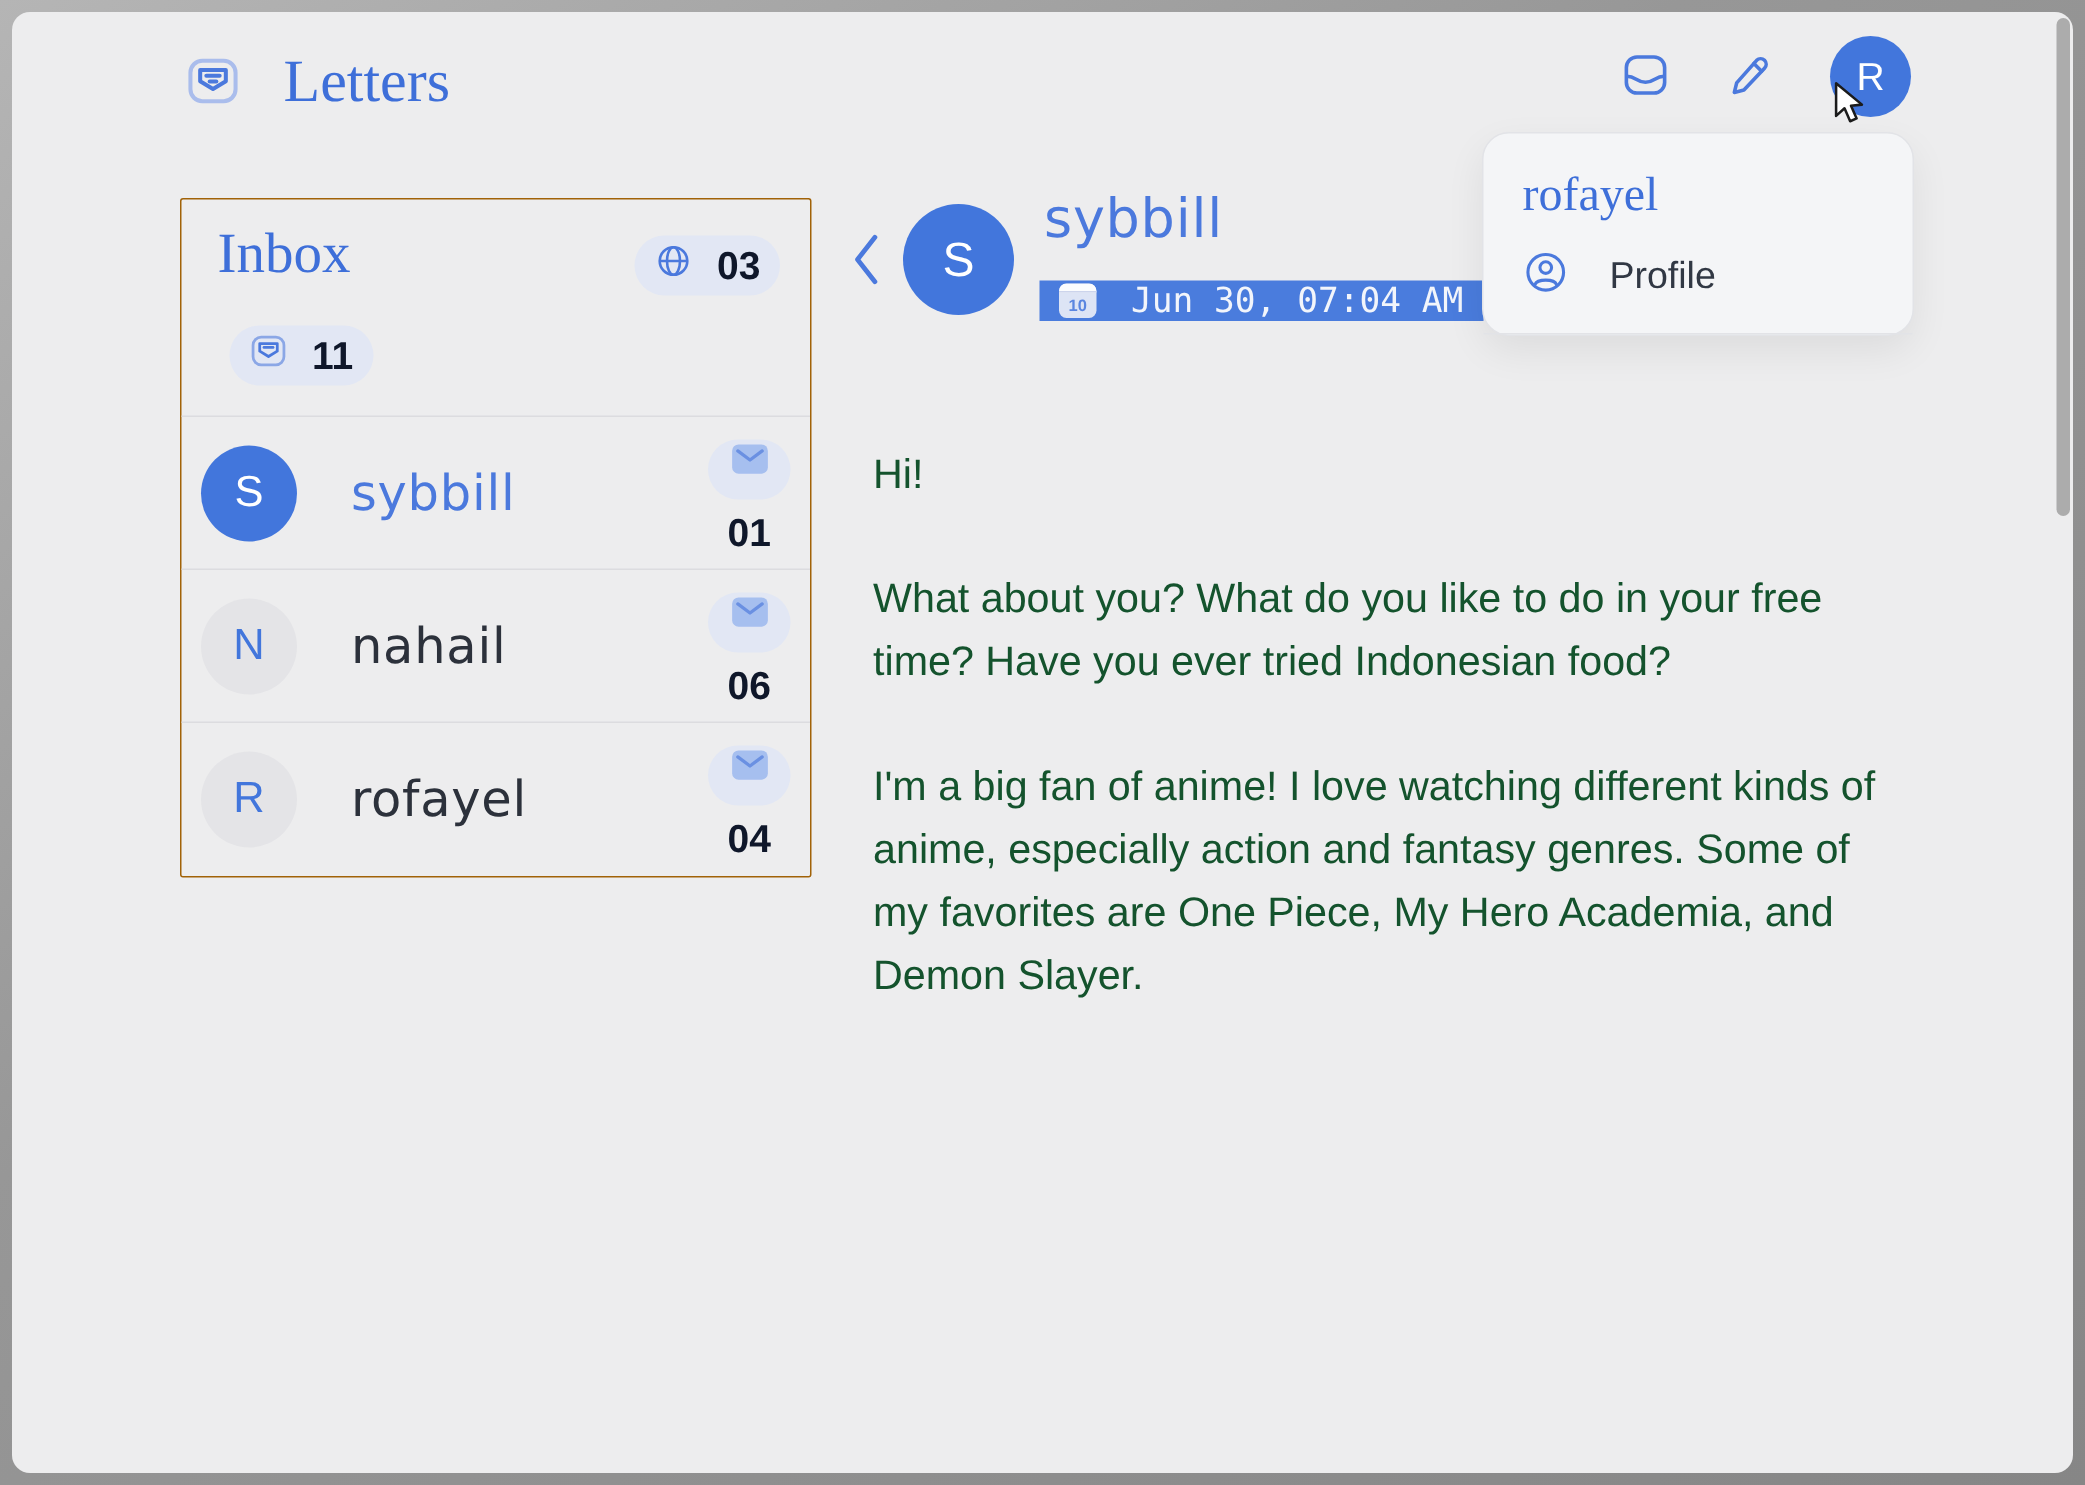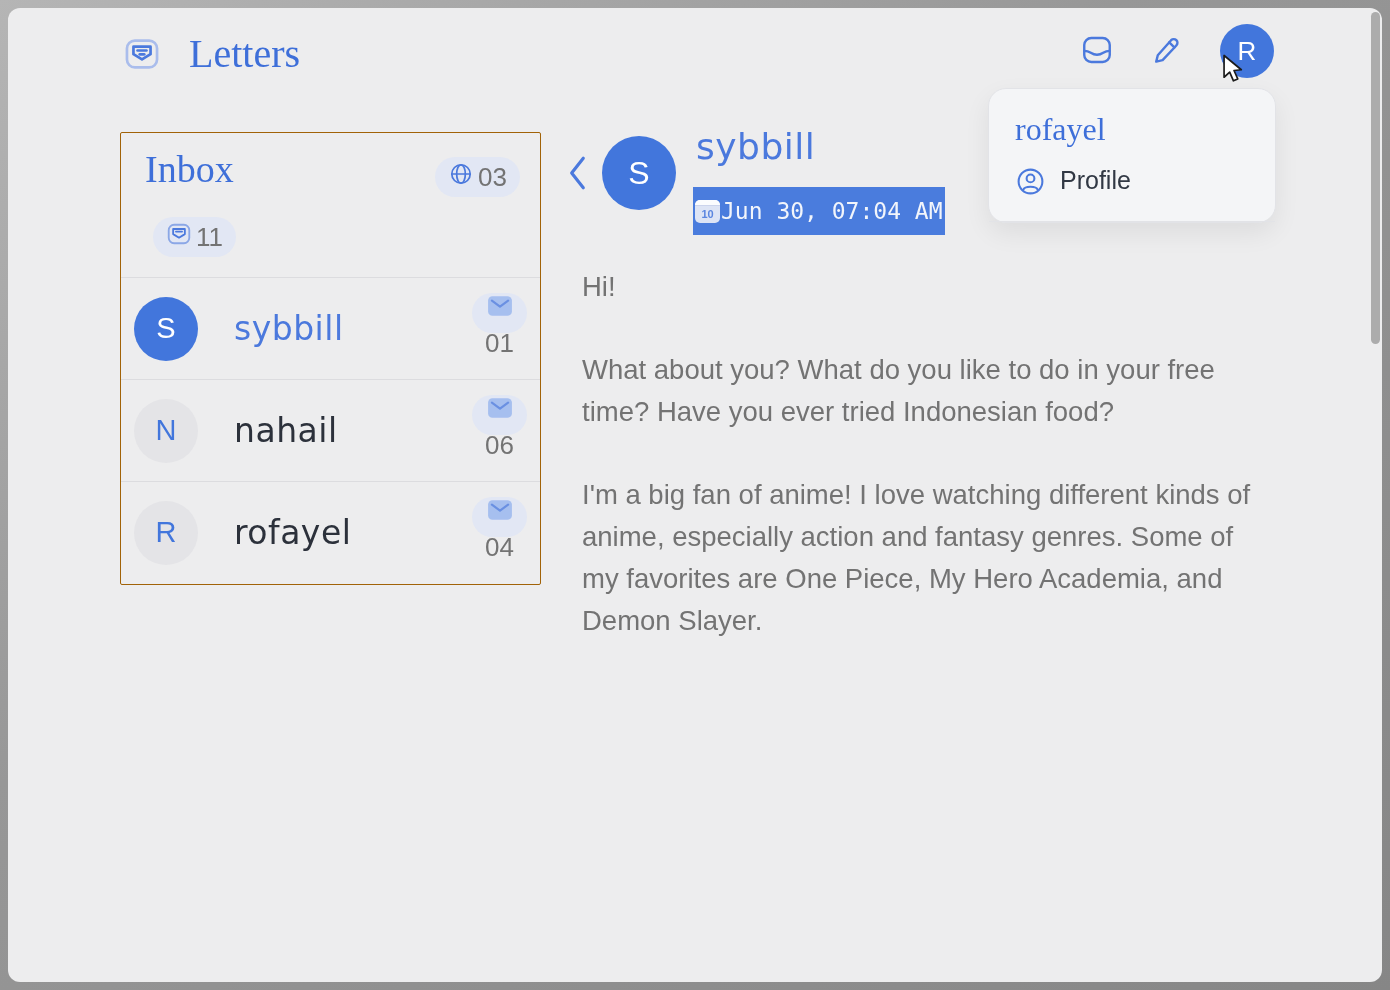--- a/index.html
+++ b/index.html
@@ -32,37 +32,37 @@
     font-family:"Liberation Sans",sans-serif;
   }
 
   
   .menu {
     position:absolute; left:980px; top:80px; width:288px; z-index:20;
     background:#f4f5f7; border:1px solid #e2e3e7; border-radius:18px;
     box-shadow:0 10px 26px rgba(0,0,0,.07);
   }
   .menu-username { padding:22px 26px 2px; font-size:32px; color:#3e6fd9; }
-  .menu-item { display:flex; gap:14px; padding:16px 26px 20px; cursor:pointer; }
+  .menu-item { display:flex; align-items:center; gap:27px; padding:16px 26px 20px; cursor:pointer; }
   .menu-item .mi-label { font-size:25px; color:#313844; }
   .menu-item.signout { padding:19px 26px 23px; }
   .menu-divider { height:1px; background:#e2e3e7; }
   .sparkles { font-size:21px; color:#313844; margin-left:10px; letter-spacing:3px; }
 
   
   .sidebar {
     position:absolute; left:112px; top:124px; width:421px; height:453px;
     border:1px solid #a16207; border-radius:2px;
   }
   .sidebar-header { position:relative; height:144px; }
   .sidebar-title { position:absolute; left:24px; top:14px; font-size:38px; color:#3e6fd9; font-weight:500; }
   .pill {
-    display:inline-flex; align-items:center; gap:4px;
+    display:inline-flex; align-items:center; gap:16px;
     background:#e2e7f4; border-radius:20px; height:40px; padding:0 13px;
-    color:#737373; font-size:26px; font-weight:400;
+    color:#0f172a; font-size:26px; font-weight:700;
   }
   .pill-globe { position:absolute; right:20px; top:24px; }
   .pill-total { position:absolute; left:32px; top:84px; }
 
   .contact-row { position:relative; height:102px; border-top:1px solid #dcdcdf; display:flex; align-items:center; padding-left:13px; cursor:pointer; }
   .c-avatar {
     width:64px; height:64px; border-radius:50%; flex:0 0 auto;
     display:flex; align-items:center; justify-content:center;
     font-size:29px; background:#e4e4e7; color:#4276dc;
   }
@@ -73,31 +73,31 @@
 
   
   .back-btn { position:absolute; left:555px; top:146px; background:none; border:none; cursor:pointer; width:30px; height:40px; }
   .conv-avatar {
     position:absolute; left:594px; top:128px; width:74px; height:74px; border-radius:50%;
     background:#4276dc; color:#fff; font-size:32px;
     display:flex; align-items:center; justify-content:center;
   }
   .conv-name { position:absolute; left:688px; top:118px; font-size:36px; color:#4b79dd; font-weight:500; }
   .date-chip {
-    position:absolute; left:685px; top:179px; height:48px; padding:0 2px;
-    background:#4a7cdd; display:inline-flex; align-items:center; gap:1px;
+    position:absolute; left:685px; top:179px; height:27px; padding:0 13px;
+    background:#4a7cdd; display:inline-flex; align-items:center; gap:23px;
     font-family:"DejaVu Sans Mono","Liberation Mono",monospace;
     color:#f2f5fb; font-size:23px;
   }
   .cal { width:25px; height:23px; background:#dde4f5; border-radius:5px; display:inline-flex; flex-direction:column; overflow:hidden; }
   .cal-top { height:6px; background:#fbfcfe; border-bottom:1px solid #ccd4ec; }
   .cal-num { flex:1; display:flex; align-items:center; justify-content:center; font-size:11px; font-weight:700; color:#5b86e0; font-family:"Liberation Sans",sans-serif; }
 
   .messages { position:absolute; left:574px; top:258px; width:672px; }
-  .messages p { font-size:27.5px; line-height:42px; color:#737373; margin-bottom:41px; }
+  .messages p { font-size:27.5px; line-height:42px; color:#14532d; margin-bottom:41px;margin-top:29px; }
 
   
   .scroll-thumb { position:absolute; right:2px; top:4px; width:9px; height:332px; border-radius:5px; background:#acacac; }
   .cursor { position:absolute; left:1221px; top:54px; z-index:30; pointer-events:none; }
 </style>
 </head>
 <body>
 
 <div class="window">
 

